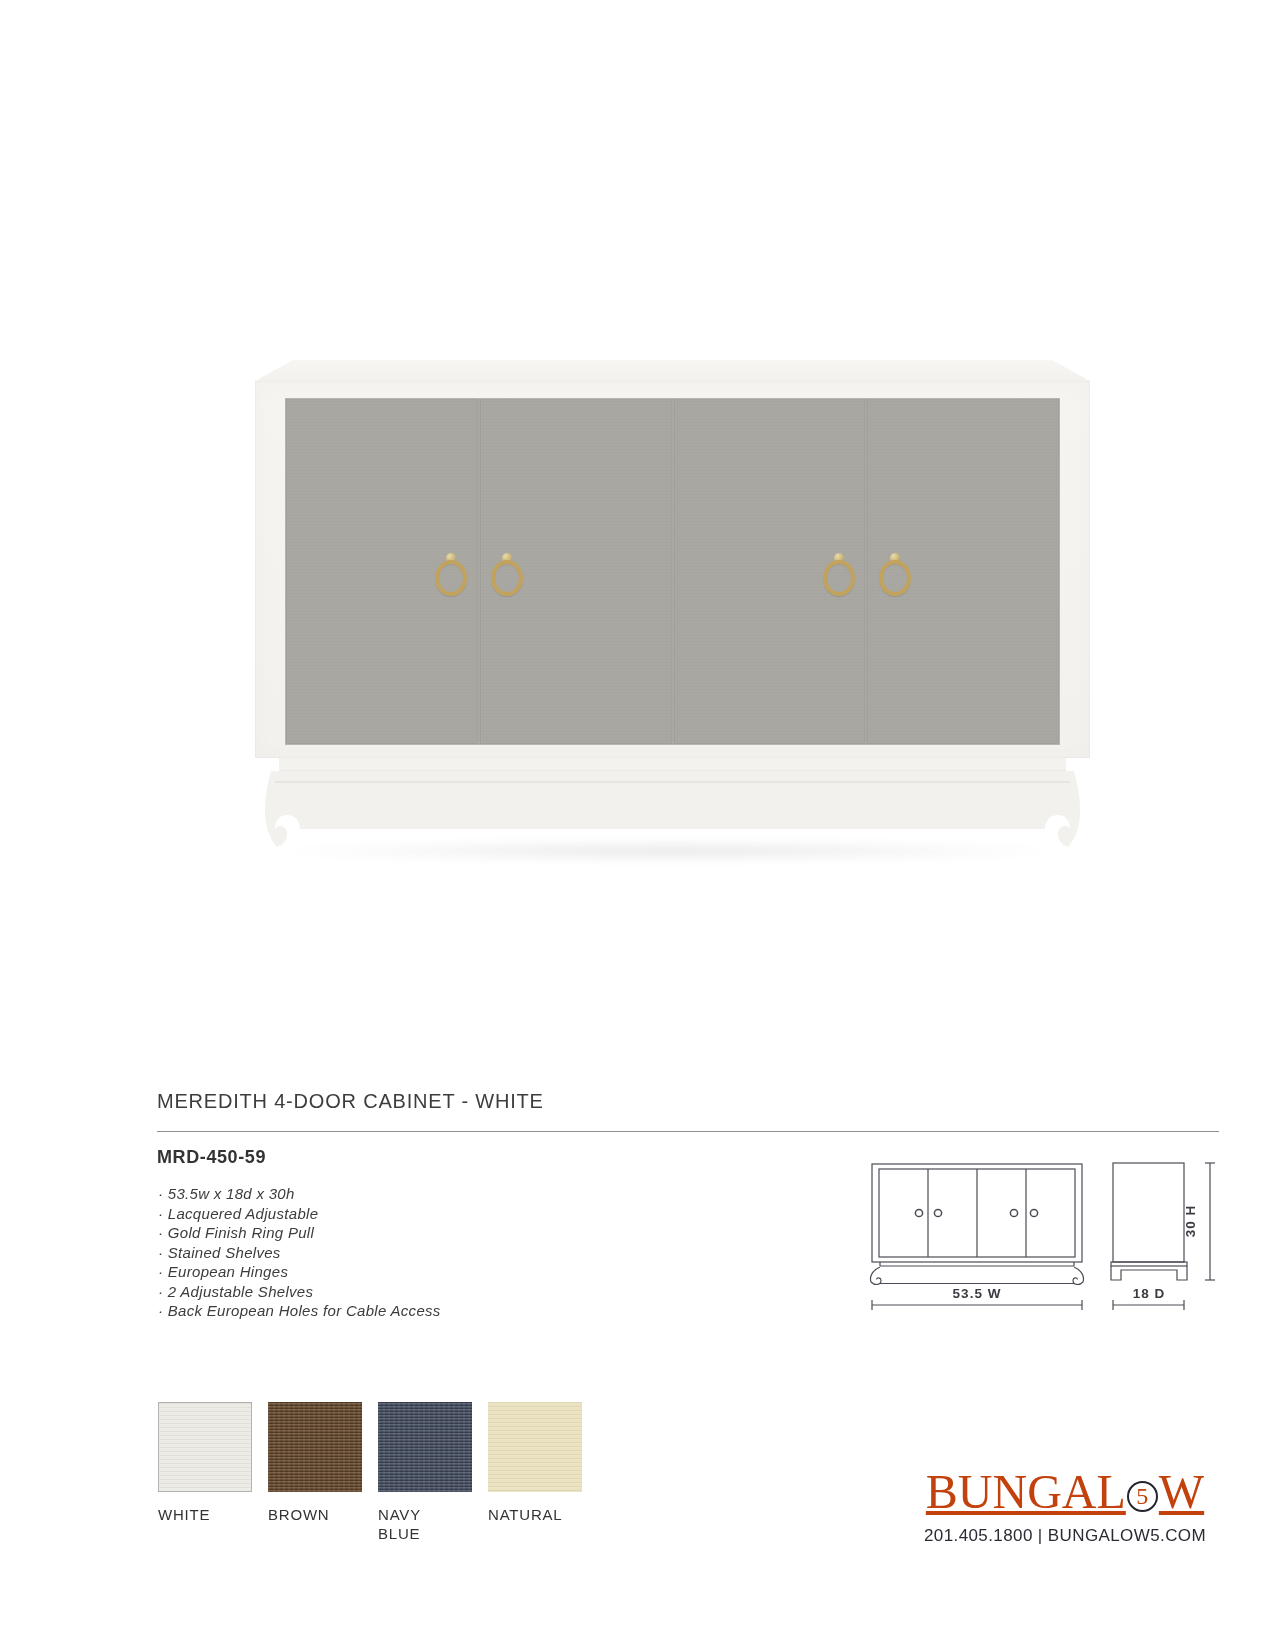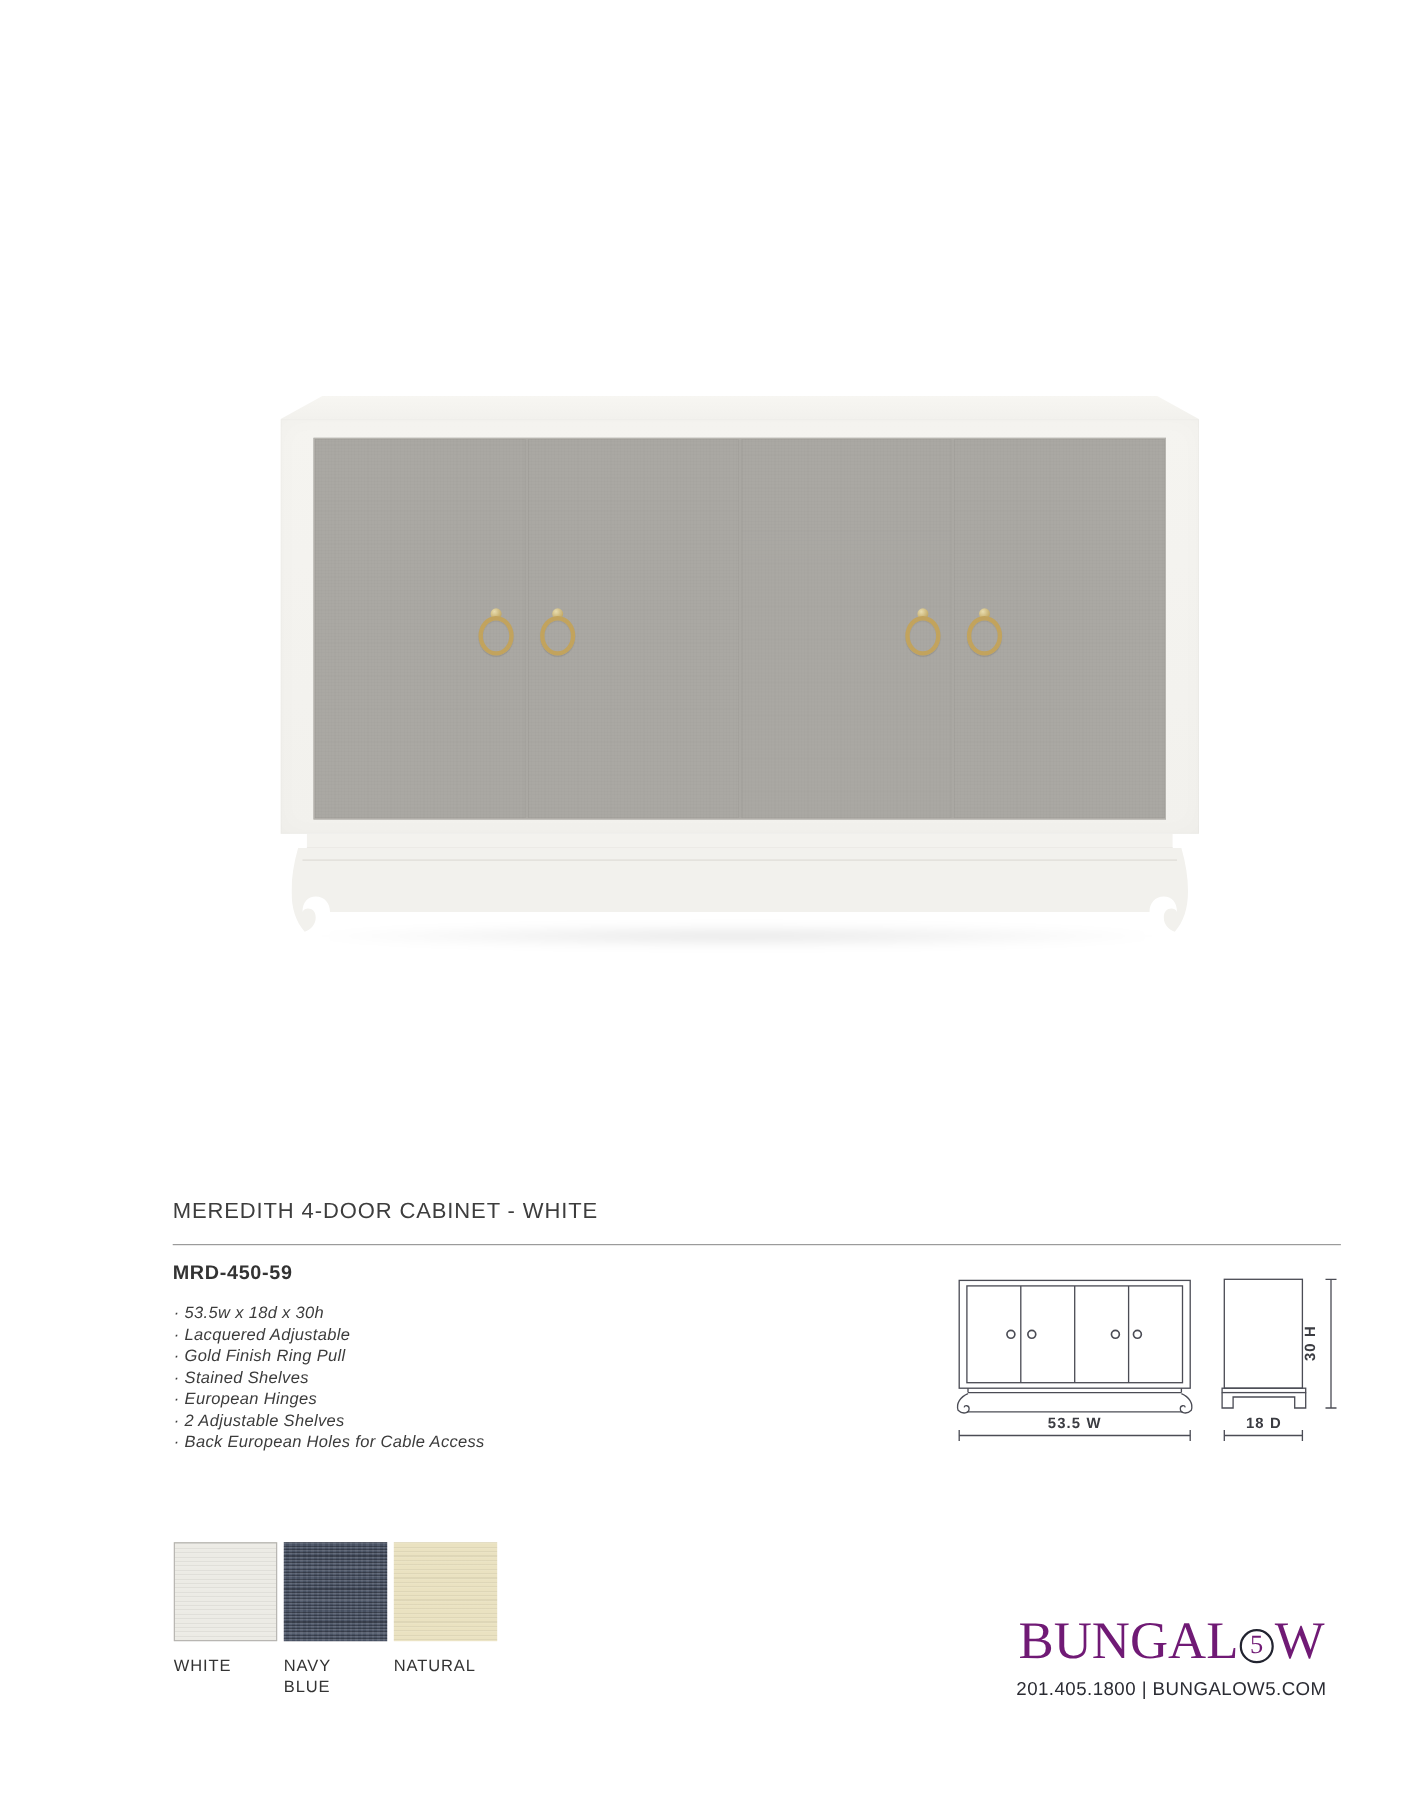--- a/index.html
+++ b/index.html
@@ -73,42 +73,42 @@
   .drawing { position:absolute; }
   .drawing-front { left:808px; top:1158px; width:240px; height:152px; }
   .drawing-side  { left:1048px; top:1158px; width:125px; height:152px; }
   .drawing svg { display:block; }
   .dim-text {
     font-family:"Liberation Sans", sans-serif; font-size:13.5px; font-weight:700;
     letter-spacing:1px; fill:#3b3c42;
   }
 
   
-  .swatches { position:absolute; left:108px; top:1402px; display:flex; gap:6px; }
+  .swatches { position:absolute; left:108px; top:1402px; display:flex; gap:16px; }
   .swatch-cell { width:94px; }
   .chip { width:94px; height:90px; position:relative; }
   .chip.bordered { border:1px solid #b4b2ad; }
   .chip .tex { position:absolute; inset:0; }
   .tex-strong {
     background-image:repeating-linear-gradient(180deg, rgba(0,0,0,0.26) 0 1px, rgba(255,255,255,0.10) 1px 2px, rgba(0,0,0,0) 2px 3px),
                      repeating-linear-gradient(90deg, rgba(255,255,255,0.05) 0 2px, rgba(0,0,0,0.04) 2px 5px);
   }
   .tex-soft {
     background-image:repeating-linear-gradient(180deg, rgba(0,0,0,0.05) 0 1px, rgba(255,255,255,0.06) 1px 2px, rgba(0,0,0,0) 2px 4px);
   }
   .swatch-label {
     margin-top:13px; width:84px;
     font-size:15px; line-height:19px; letter-spacing:0.8px; color:#333333;
   }
 
   
   .brand { position:absolute; left:855px; top:1468px; width:320px; text-align:center; }
   .logo {
     font-family:"Liberation Serif", serif; font-size:48px; line-height:1;
-    color:#701a75; letter-spacing:0px; white-space:nowrap;
+    color:#c2410c; letter-spacing:0px; white-space:nowrap;text-decoration:underline;
   }
   .c5 {
     display:inline-flex; align-items:center; justify-content:center;
     width:31px; height:31px; border:2.5px solid #222430; border-radius:50%;
     font-size:24px; line-height:1; position:relative; top:-4px; margin:0 1px;
   }
   .contact {
     margin-top:10px; font-size:17px; letter-spacing:0.4px; color:#2b2c33;
     white-space:nowrap;
   }
@@ -211,20 +211,26 @@
   </div>
 
   <div class="swatches">
     <div class="swatch-cell">
       <div class="chip bordered" style="background-color: rgb(236, 235, 229);">
         <div class="tex tex-soft"></div>
       </div>
       <div class="swatch-label">WHITE</div>
     </div>
     <div class="swatch-cell">
+      <div class="chip" style="background-color: rgb(107, 78, 51);">
+        <div class="tex tex-strong"></div>
+      </div>
+      <div class="swatch-label">BROWN</div>
+    </div>
+    <div class="swatch-cell">
       <div class="chip" style="background-color: rgb(74, 83, 101);">
         <div class="tex tex-strong"></div>
       </div>
       <div class="swatch-label">NAVY BLUE</div>
     </div>
     <div class="swatch-cell">
       <div class="chip" style="background-color: rgb(234, 226, 193);">
         <div class="tex tex-soft"></div>
       </div>
       <div class="swatch-label">NATURAL</div>

